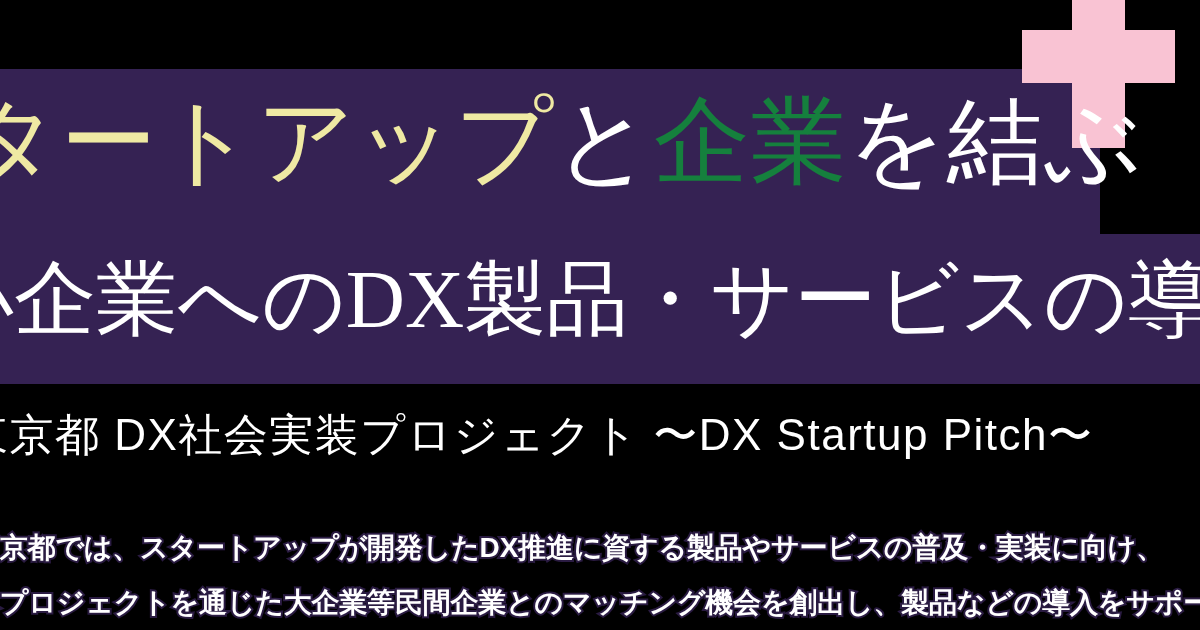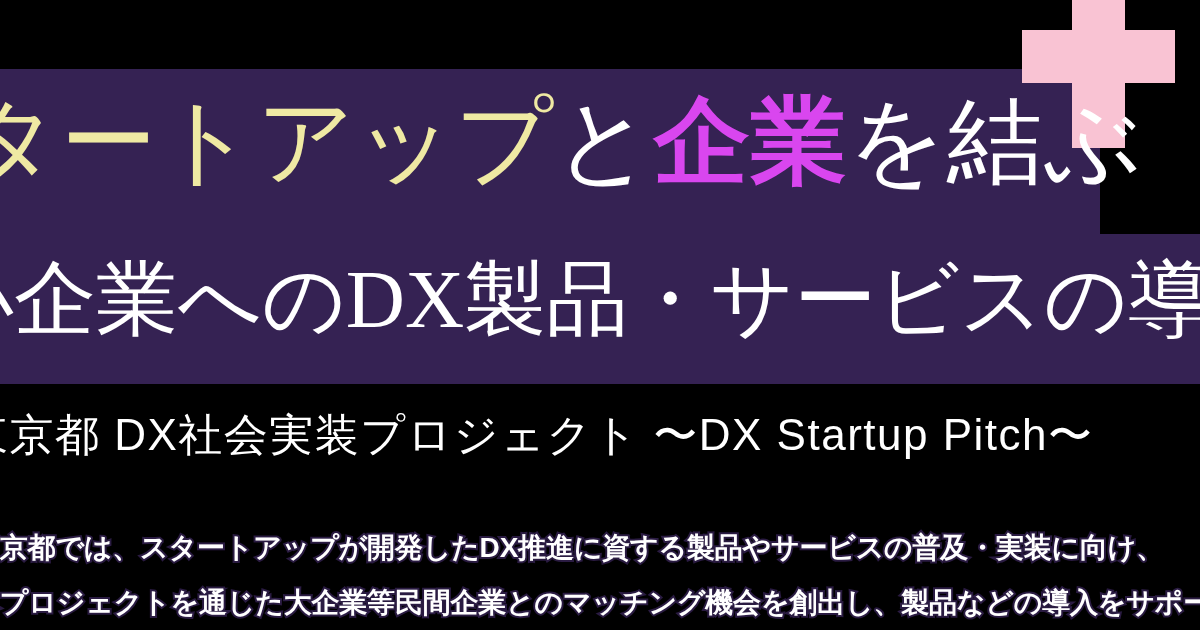--- a/index.html
+++ b/index.html
@@ -82,21 +82,21 @@
     font-size: 96px;
     line-height: 1.12;
     letter-spacing: 1px;
     font-weight: 400;
   }
   .hl-line1 .seg {
     display: inline;
   }
   .hl-line1 .seg-yellow { color: #EFE9A3; }
   .hl-line1 .seg-white  { color: #FFFFFF; }
-  .hl-line1 .seg-blue   { color: #d946ef; font-weight: bold; }
+  .hl-line1 .seg-blue   { color: #15803d; }
 
   .hl-line2 {
     position: absolute;
     top: 254px;
     left: -150px;
     font-size: 82px;
     line-height: 1.12;
     letter-spacing: 0px;
     color: #FFFFFF;
     font-weight: 400;

